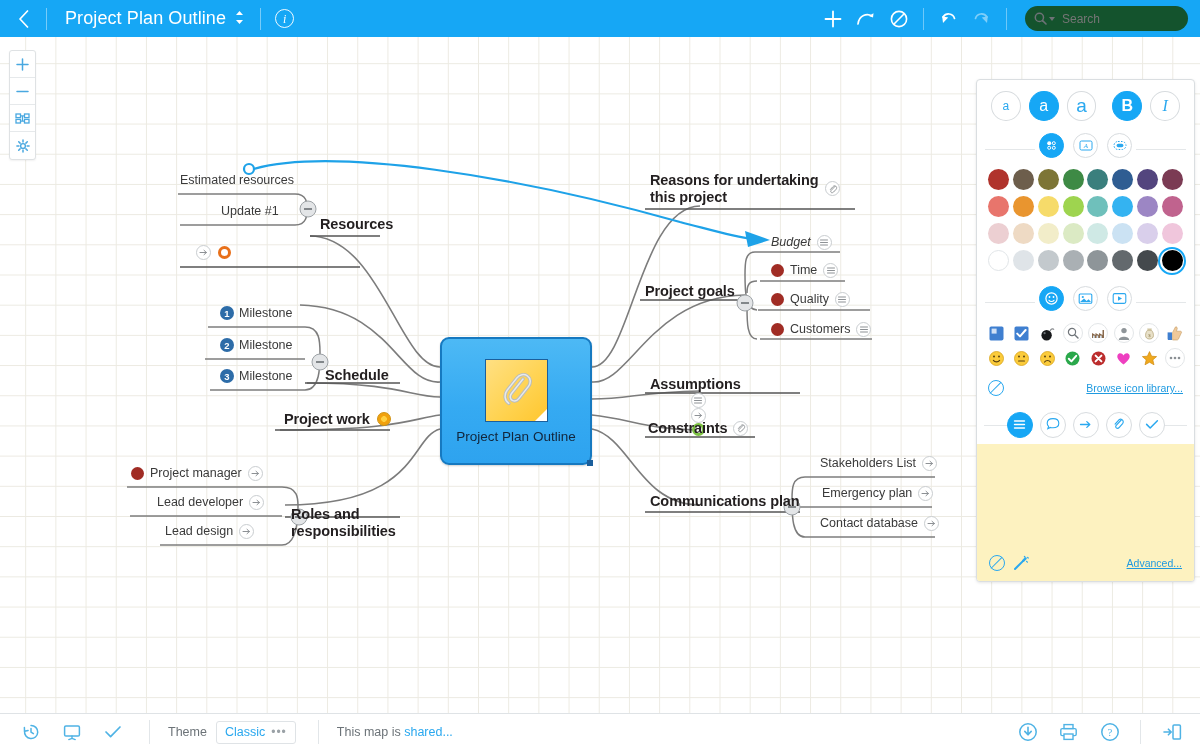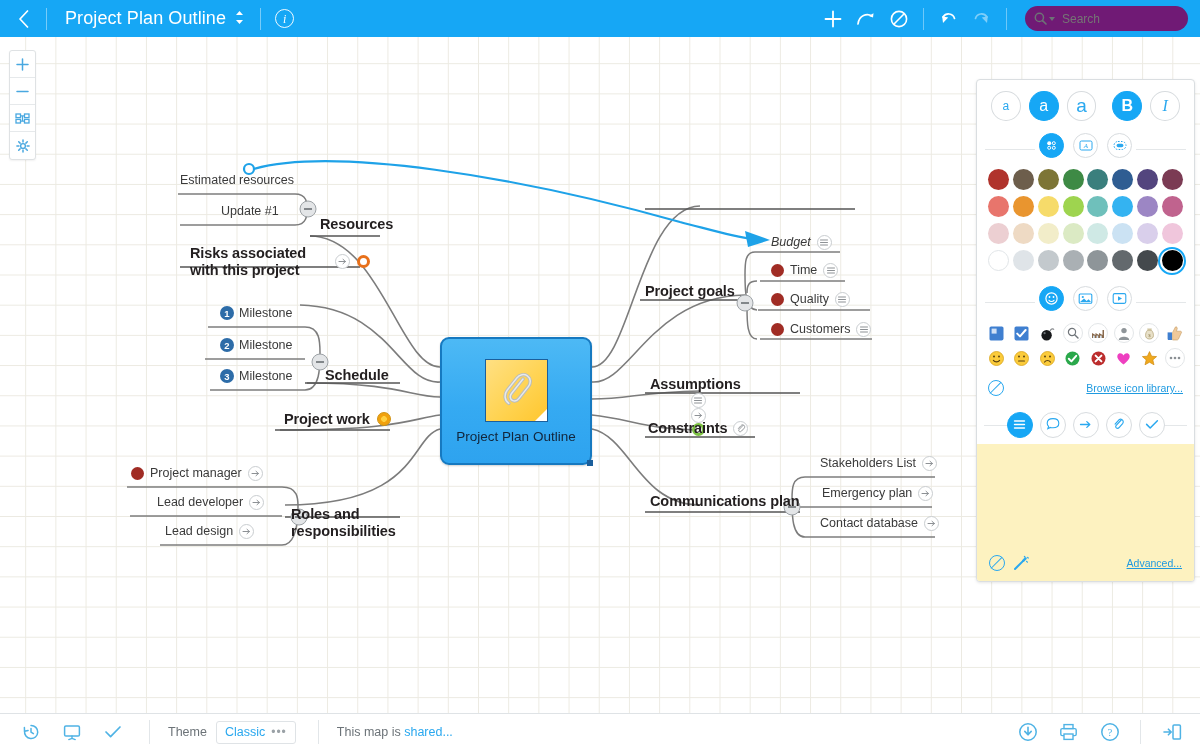--- a/index.html
+++ b/index.html
@@ -33,21 +33,21 @@
   }
   .tb-spacer { flex: 1; }
   .tb-icon {
     color: #fff; width: 33px; height: 37px; display: flex; align-items: center;
     justify-content: center;
   }
   .tb-icon svg { display: block; }
   .tb-icon.dim { opacity: .45; }
   .tb-sep2 { width: 1px; height: 22px; background: rgba(255,255,255,.38); margin: 0 8px; }
   .search-box {
-    width: 163px; height: 25px; background: #701a75; border-radius: 13px;
+    width: 163px; height: 25px; background: #14532d; border-radius: 13px;
     display: flex; align-items: center; margin: 0 12px 0 10px; padding: 0 9px;
   }
   .search-box .mag { color: #6d7276; font-size: 13px; display:flex; }
   .search-box .carat {
     width: 0; height: 0; border-left: 3.2px solid transparent; border-right: 3.2px solid transparent;
     border-top: 4px solid #6d7276; margin-left: 2px; margin-right: 7px;
   }
   .search-box input {
     border: none; outline: none; font-size: 12px; color: #9aa0a5; flex: 1;
     font-family: "Liberation Sans", sans-serif; background: transparent;
@@ -490,21 +490,20 @@
         <svg width="9" height="9" viewBox="0 0 9 9">
             <path d="M1 4.5 H7.4 M5 2.3 L7.4 4.5 L5 6.7" stroke="#8d9195" stroke-width="1" fill="none" stroke-linecap="round"></path>
           </svg>
       </span>
     </div>
 
     <div class="node main" style="left:320px; top:179px;">
       <span class="txt">Resources</span>
     </div>
     <div class="node main two" style="left:190px; top:208px; width:180px;">
-      <span class="txt">Risks associated with this project</span>
       <span class="ico">
         <svg width="9" height="9" viewBox="0 0 9 9">
             <path d="M1 4.5 H7.4 M5 2.3 L7.4 4.5 L5 6.7" stroke="#8d9195" stroke-width="1" fill="none" stroke-linecap="round"></path>
           </svg>
       </span>
       <span class="ring-orange"></span>
     </div>
     <div class="node main" style="left:325px; top:330px;">
       <span class="txt">Schedule</span>
     </div>
@@ -522,20 +521,28 @@
           <svg width="34" height="38" viewBox="0 0 34 38">
             <path d="M24 10 L12.5 24.5 C10.5 27, 11 30, 13.3 31.3 C15.6 32.6, 18.3 31.6, 20 29.4 L29.5 17.4 C32.3 13.8, 31.6 9, 28.3 6.8 C25 4.6, 20.5 5.6, 17.8 9 L8.3 21 C4.8 25.5, 5.6 31.6, 9.8 34.4" fill="none" stroke="#b9bcbd" stroke-width="3.4" stroke-linecap="round" stroke-linejoin="round"></path>
             <path d="M24 10 L12.5 24.5 C10.5 27, 11 30, 13.3 31.3 C15.6 32.6, 18.3 31.6, 20 29.4 L29.5 17.4 C32.3 13.8, 31.6 9, 28.3 6.8 C25 4.6, 20.5 5.6, 17.8 9 L8.3 21 C4.8 25.5, 5.6 31.6, 9.8 34.4" fill="none" stroke="#e8eaea" stroke-width="1.5" stroke-linecap="round" stroke-linejoin="round"></path>
           </svg>
         </span>
       </div>
       <div class="c-label">Project Plan Outline</div>
       <div class="handle"></div>
     </div>
 
+    <div class="node main two" style="left:650px; top:135px; width:190px;">
+      <span class="txt">Reasons for undertaking this project</span>
+      <span class="ico">
+        <svg width="10" height="10" viewBox="0 0 10 10">
+            <path d="M7 2.4 L3.2 6.4 C2.5 7.1, 2.6 8.1, 3.4 8.6 C4.2 9, 5 8.6, 5.6 8 L8.2 5.2 C9 4.2, 8.8 2.8, 7.8 2.2 C6.8 1.5, 5.5 1.9, 4.8 2.8 L2.4 5.5" fill="none" stroke="#8d9195" stroke-width=".95" stroke-linecap="round"></path>
+          </svg>
+      </span>
+    </div>
     <div class="node main" style="left:645px; top:246px;">
       <span class="txt">Project goals</span>
     </div>
     <div class="node main" style="left:650px; top:339px;flex-direction:column;">
       <span class="txt">Assumptions</span>
       <span class="ico">
         <svg width="10" height="9" viewBox="0 0 10 9">
             <path d="M1.5 2 H8.5 M1.5 4.5 H8.5 M1.5 7 H8.5" stroke="#8d9195" stroke-width="1" stroke-linecap="round"></path>
           </svg>
       </span>

